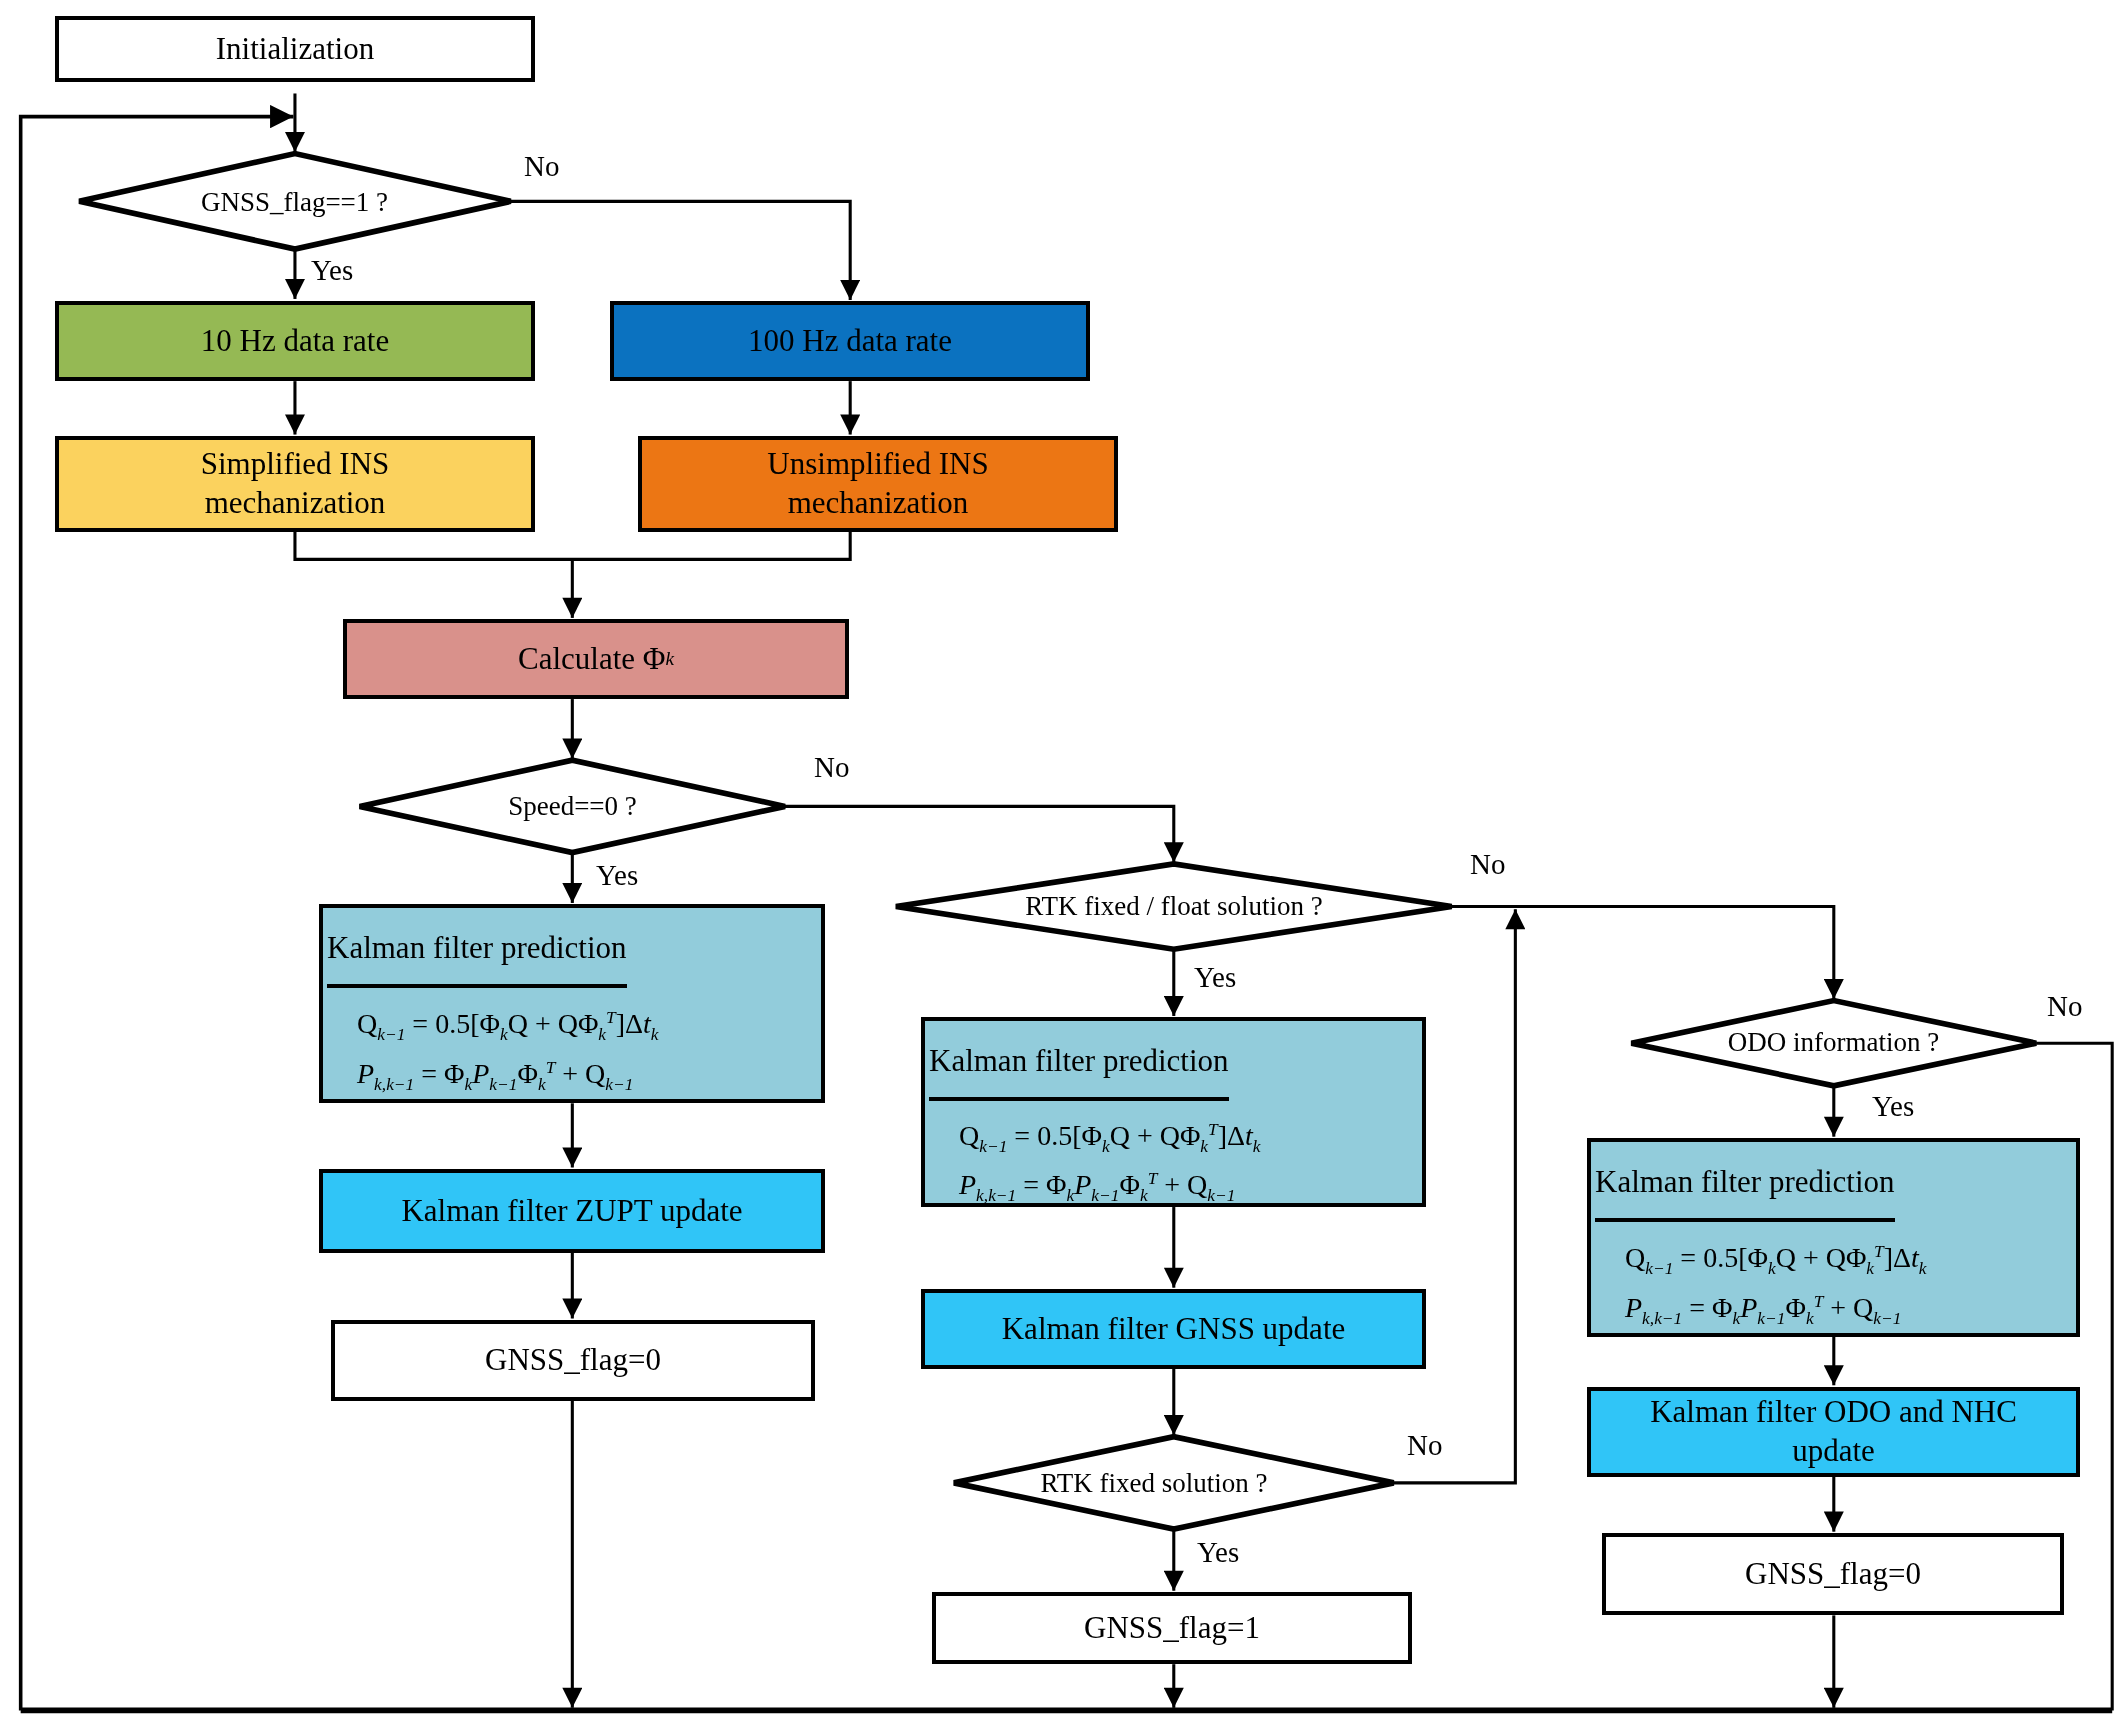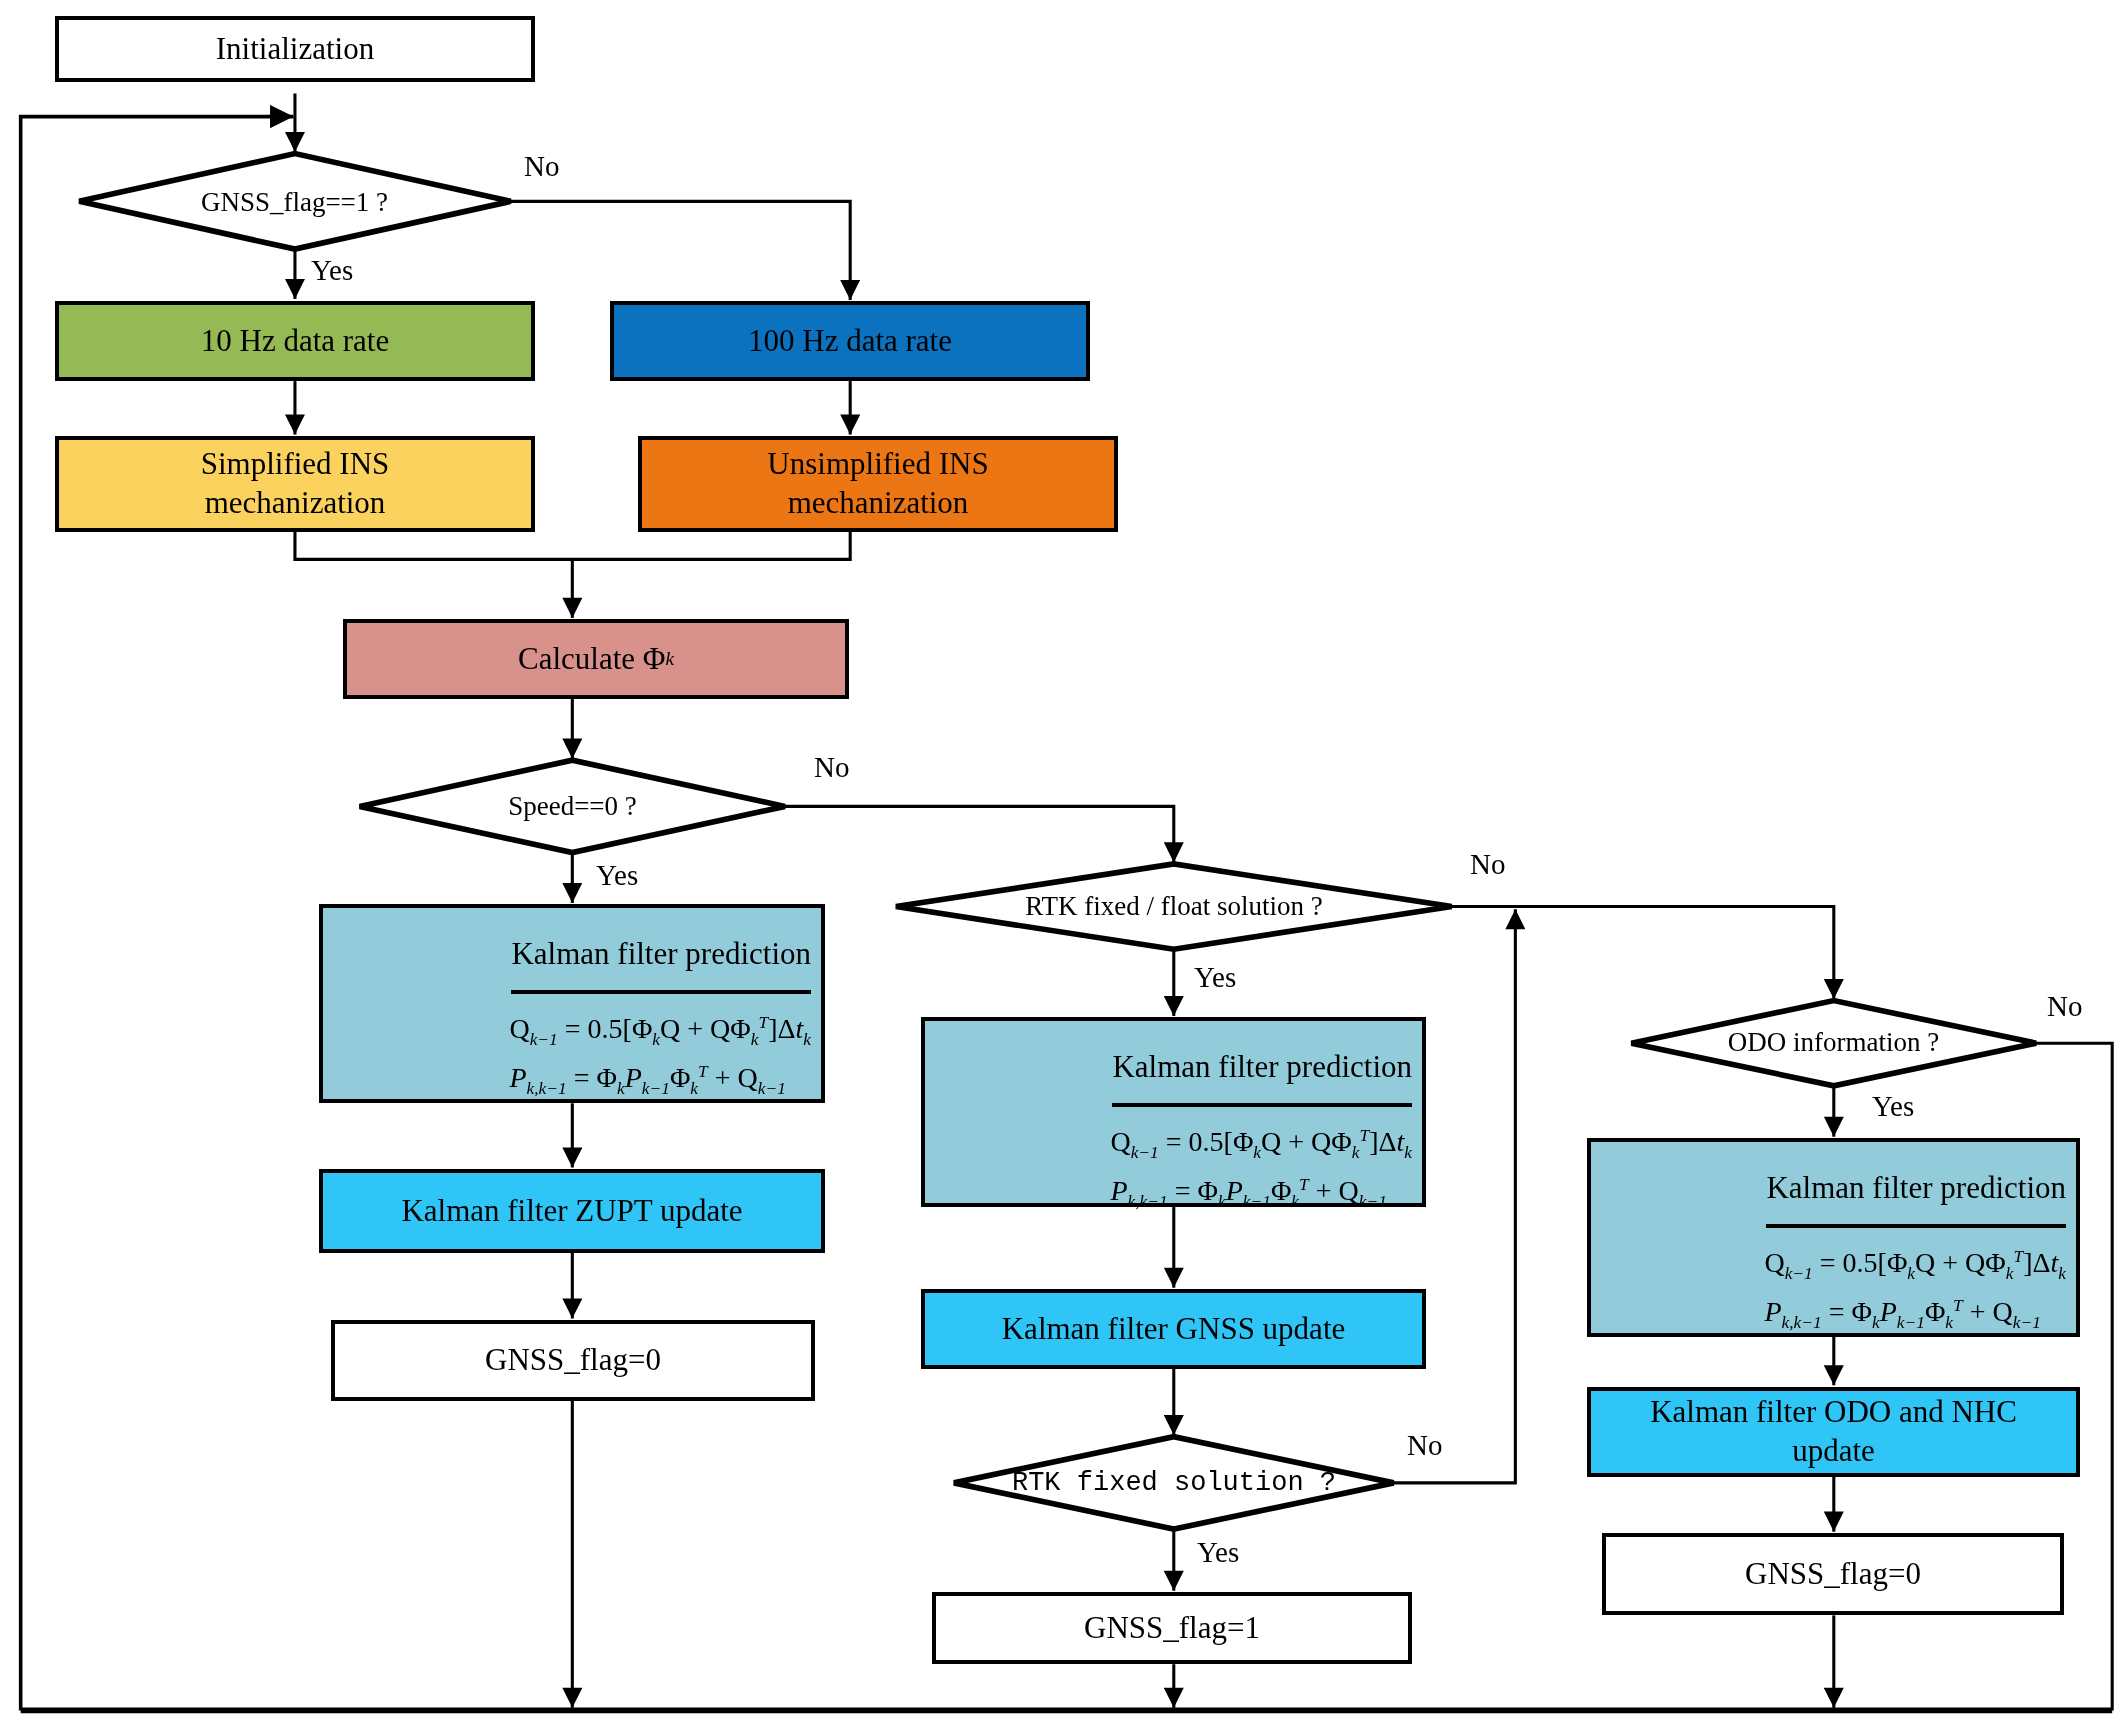--- a/index.html
+++ b/index.html
@@ -13,21 +13,21 @@
   .node{position:absolute; z-index:2; box-sizing:border-box; border:4.6px solid #000;
         display:flex; align-items:center; justify-content:center; text-align:center;
         font-size:31px; line-height:1.25; white-space:pre-line; background:#fff;}
   .fill-green{background:var(--green);}
   .fill-blue{background:var(--blue);}
   .fill-yellow{background:var(--yellow);}
   .fill-orange{background:var(--orange);margin-left:28px;}
   .fill-pink{background:var(--pink);}
   .fill-lightblue{background:var(--light-blue);}
   .fill-cyan{background:var(--cyan);}
-  .pred{flex-direction:column; align-items:flex-end; justify-content:flex-start; padding:10px;gap:19px;}
+  .pred{flex-direction:column; align-items:flex-start; justify-content:flex-start; padding:4px;gap:19px;}
   .pred-header{flex:0 0 72px; border-bottom:4.6px solid #000;
                display:flex; align-items:center; justify-content:center;}
   .pred-body{flex:1 1 auto; display:flex; flex-direction:column; justify-content:center;
              gap:13.4px; padding-left:30px; font-size:28px;}
   .formula{text-align:left; line-height:1.1;}
   sub,sup{font-size:62%;}
   .dlabel{position:absolute; z-index:2; display:flex; align-items:center; justify-content:center;
           text-align:center; font-size:27px;}
   .elabel{position:absolute; z-index:2; font-size:29px;}
 </style>
@@ -129,21 +129,21 @@
   </div>
 
   <div class="node fill-cyan" style="left:1587px; top:1387px; width:493px; height:90px;text-align:center;">Kalman filter ODO and NHC
 update</div>
 
   <div class="node" style="left:1602px; top:1533px; width:462px; height:82px;">GNSS_flag=0</div>
 
   <div class="dlabel" style="left:79px; top:154px; width:431px; height:96px;">GNSS_flag==1 ?</div>
   <div class="dlabel" style="left:360px; top:760px; width:425px; height:92px;">Speed==0 ?</div>
   <div class="dlabel" style="left:896px; top:864px; width:556px; height:85px;">RTK fixed / float solution ?</div>
-  <div class="dlabel" style="left:954px; top:1437px; width:440px; height:92px;font-family:Liberation Mono, monospace;">RTK fixed solution ?</div>
+  <div class="dlabel" style="left:934px; top:1437px; width:440px; height:92px;">RTK fixed solution ?</div>
   <div class="dlabel" style="left:1631px; top:1000px; width:405px; height:85px;">ODO information ?</div>
 
   <div class="elabel" style="left:524px; top:150px;">No</div>
   <div class="elabel" style="left:311px;  top:254px;">Yes</div>
   <div class="elabel" style="left:814px; top:751px;">No</div>
   <div class="elabel" style="left:596px; top:859px;">Yes</div>
   <div class="elabel" style="left:1470px; top:848px;">No</div>
   <div class="elabel" style="left:1194px; top:961px;">Yes</div>
   <div class="elabel" style="left:1407px; top:1429px;">No</div>
   <div class="elabel" style="left:1197px; top:1536px;">Yes</div>

